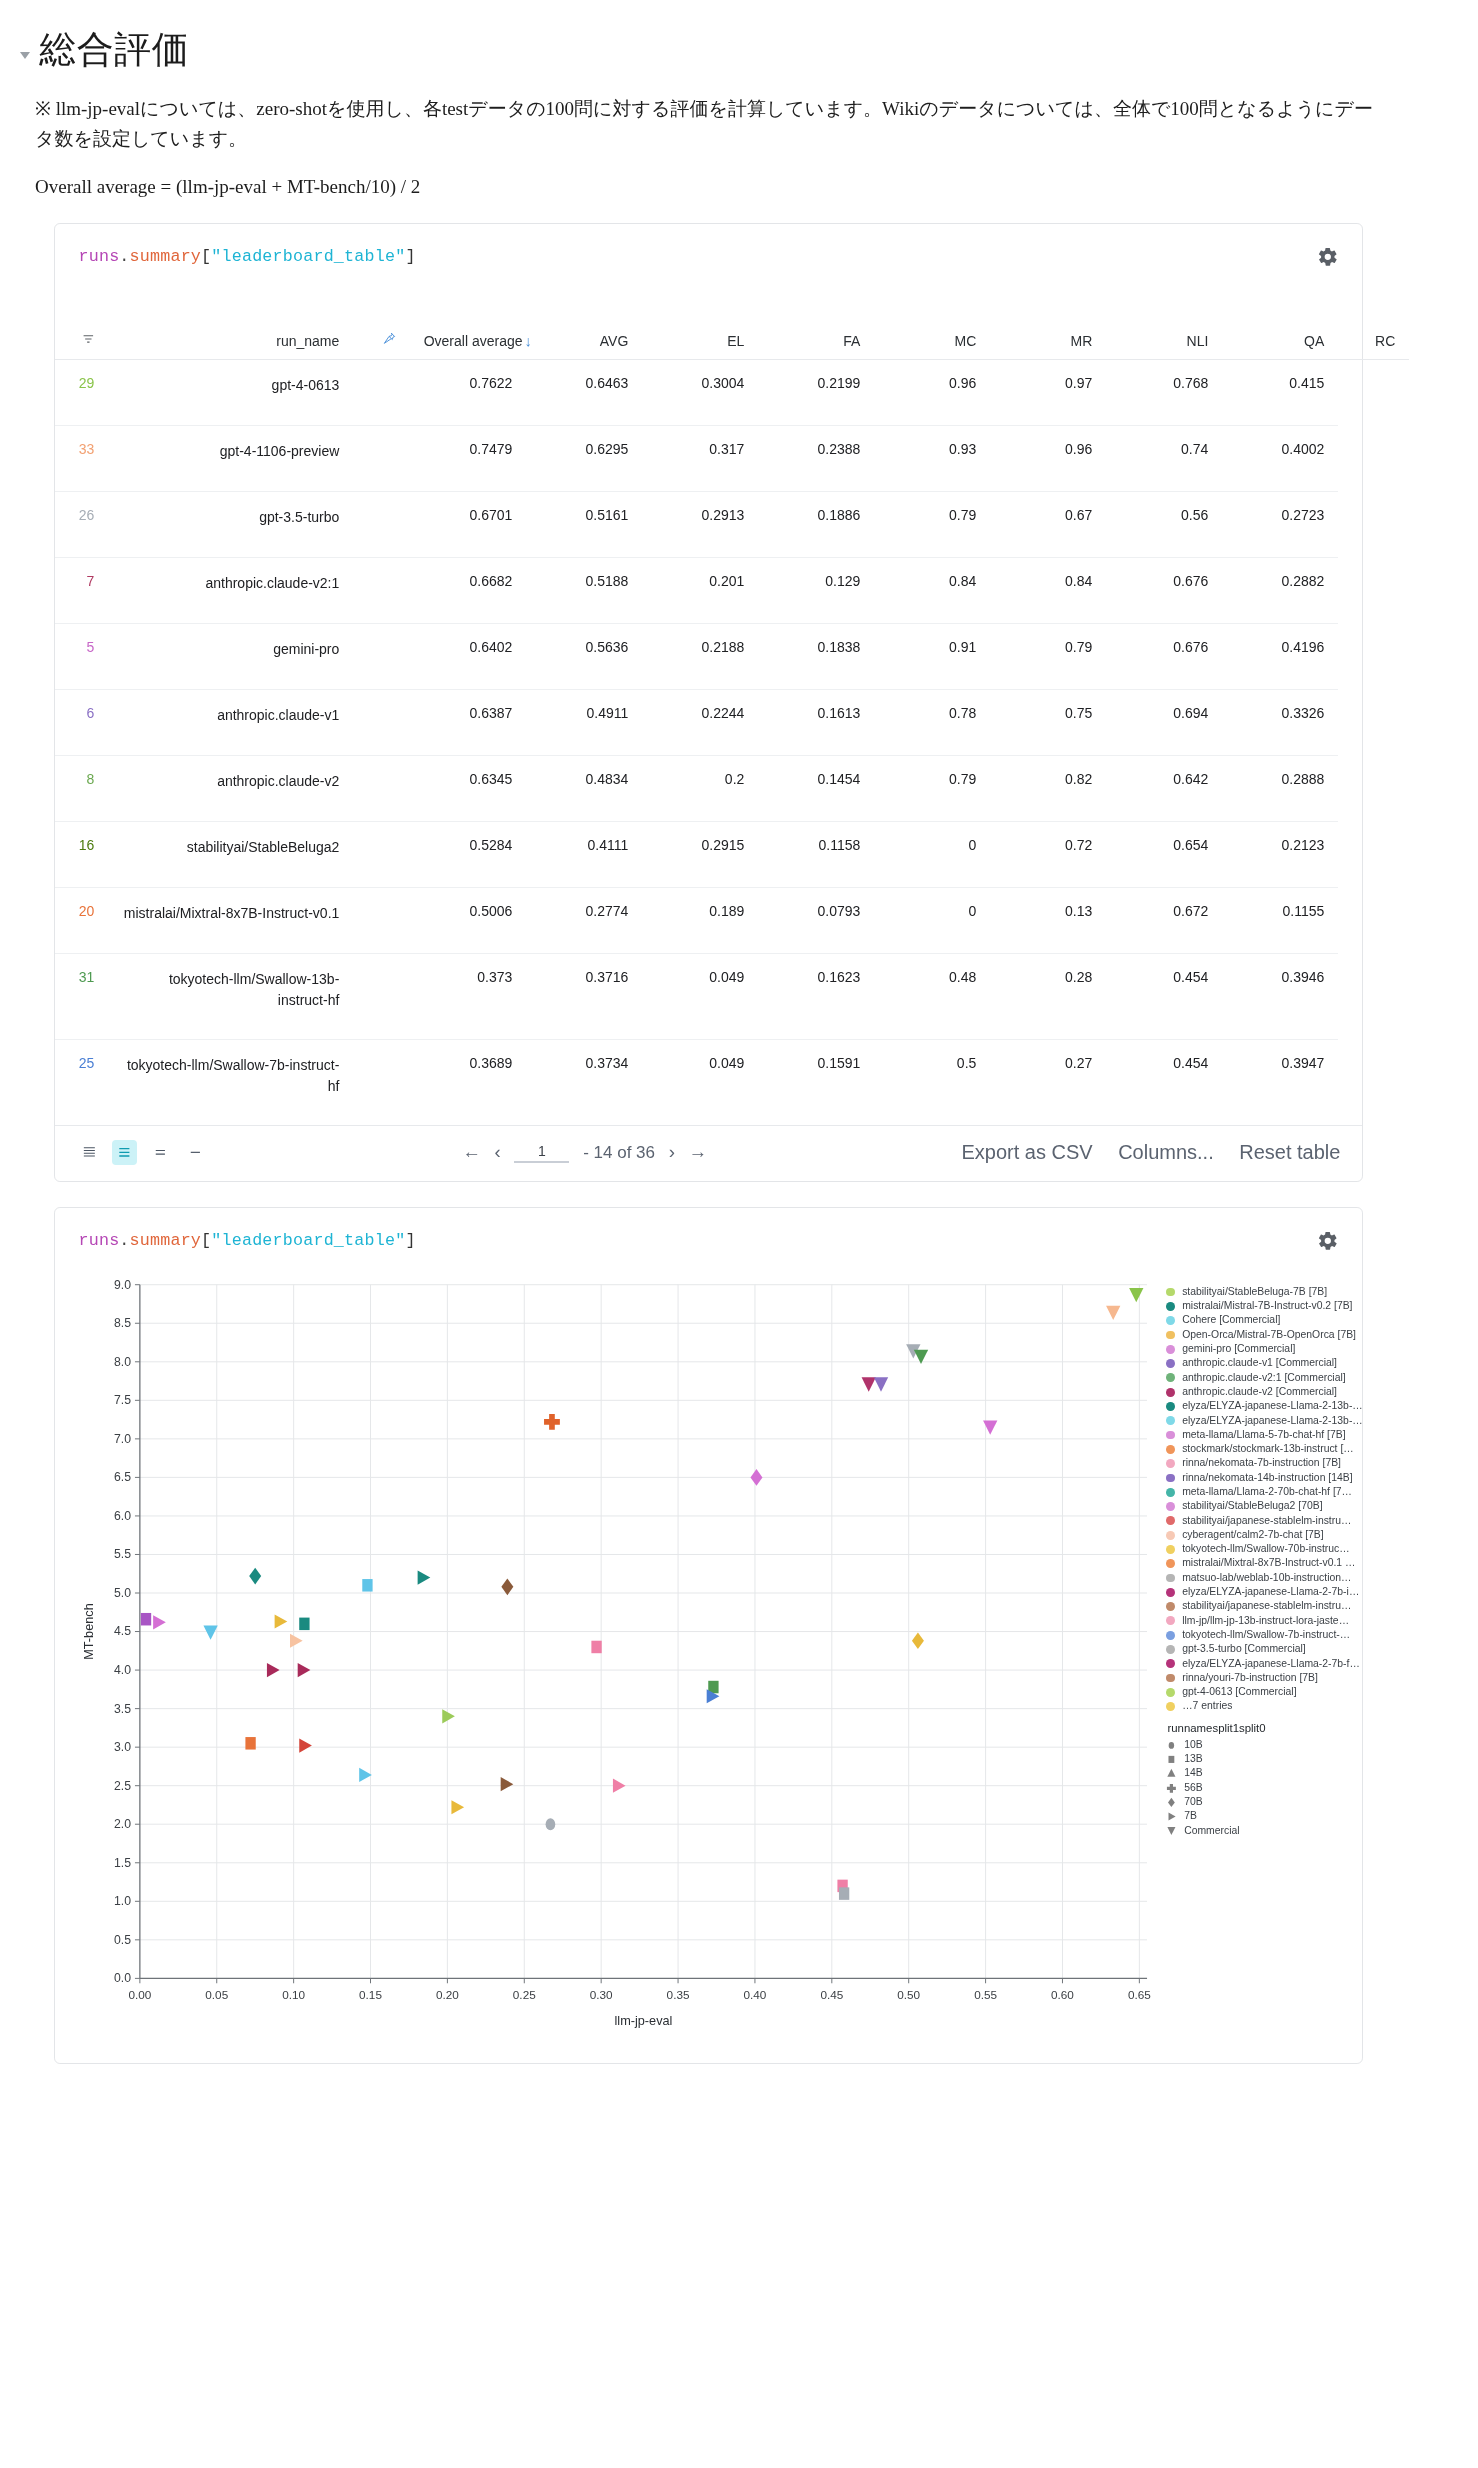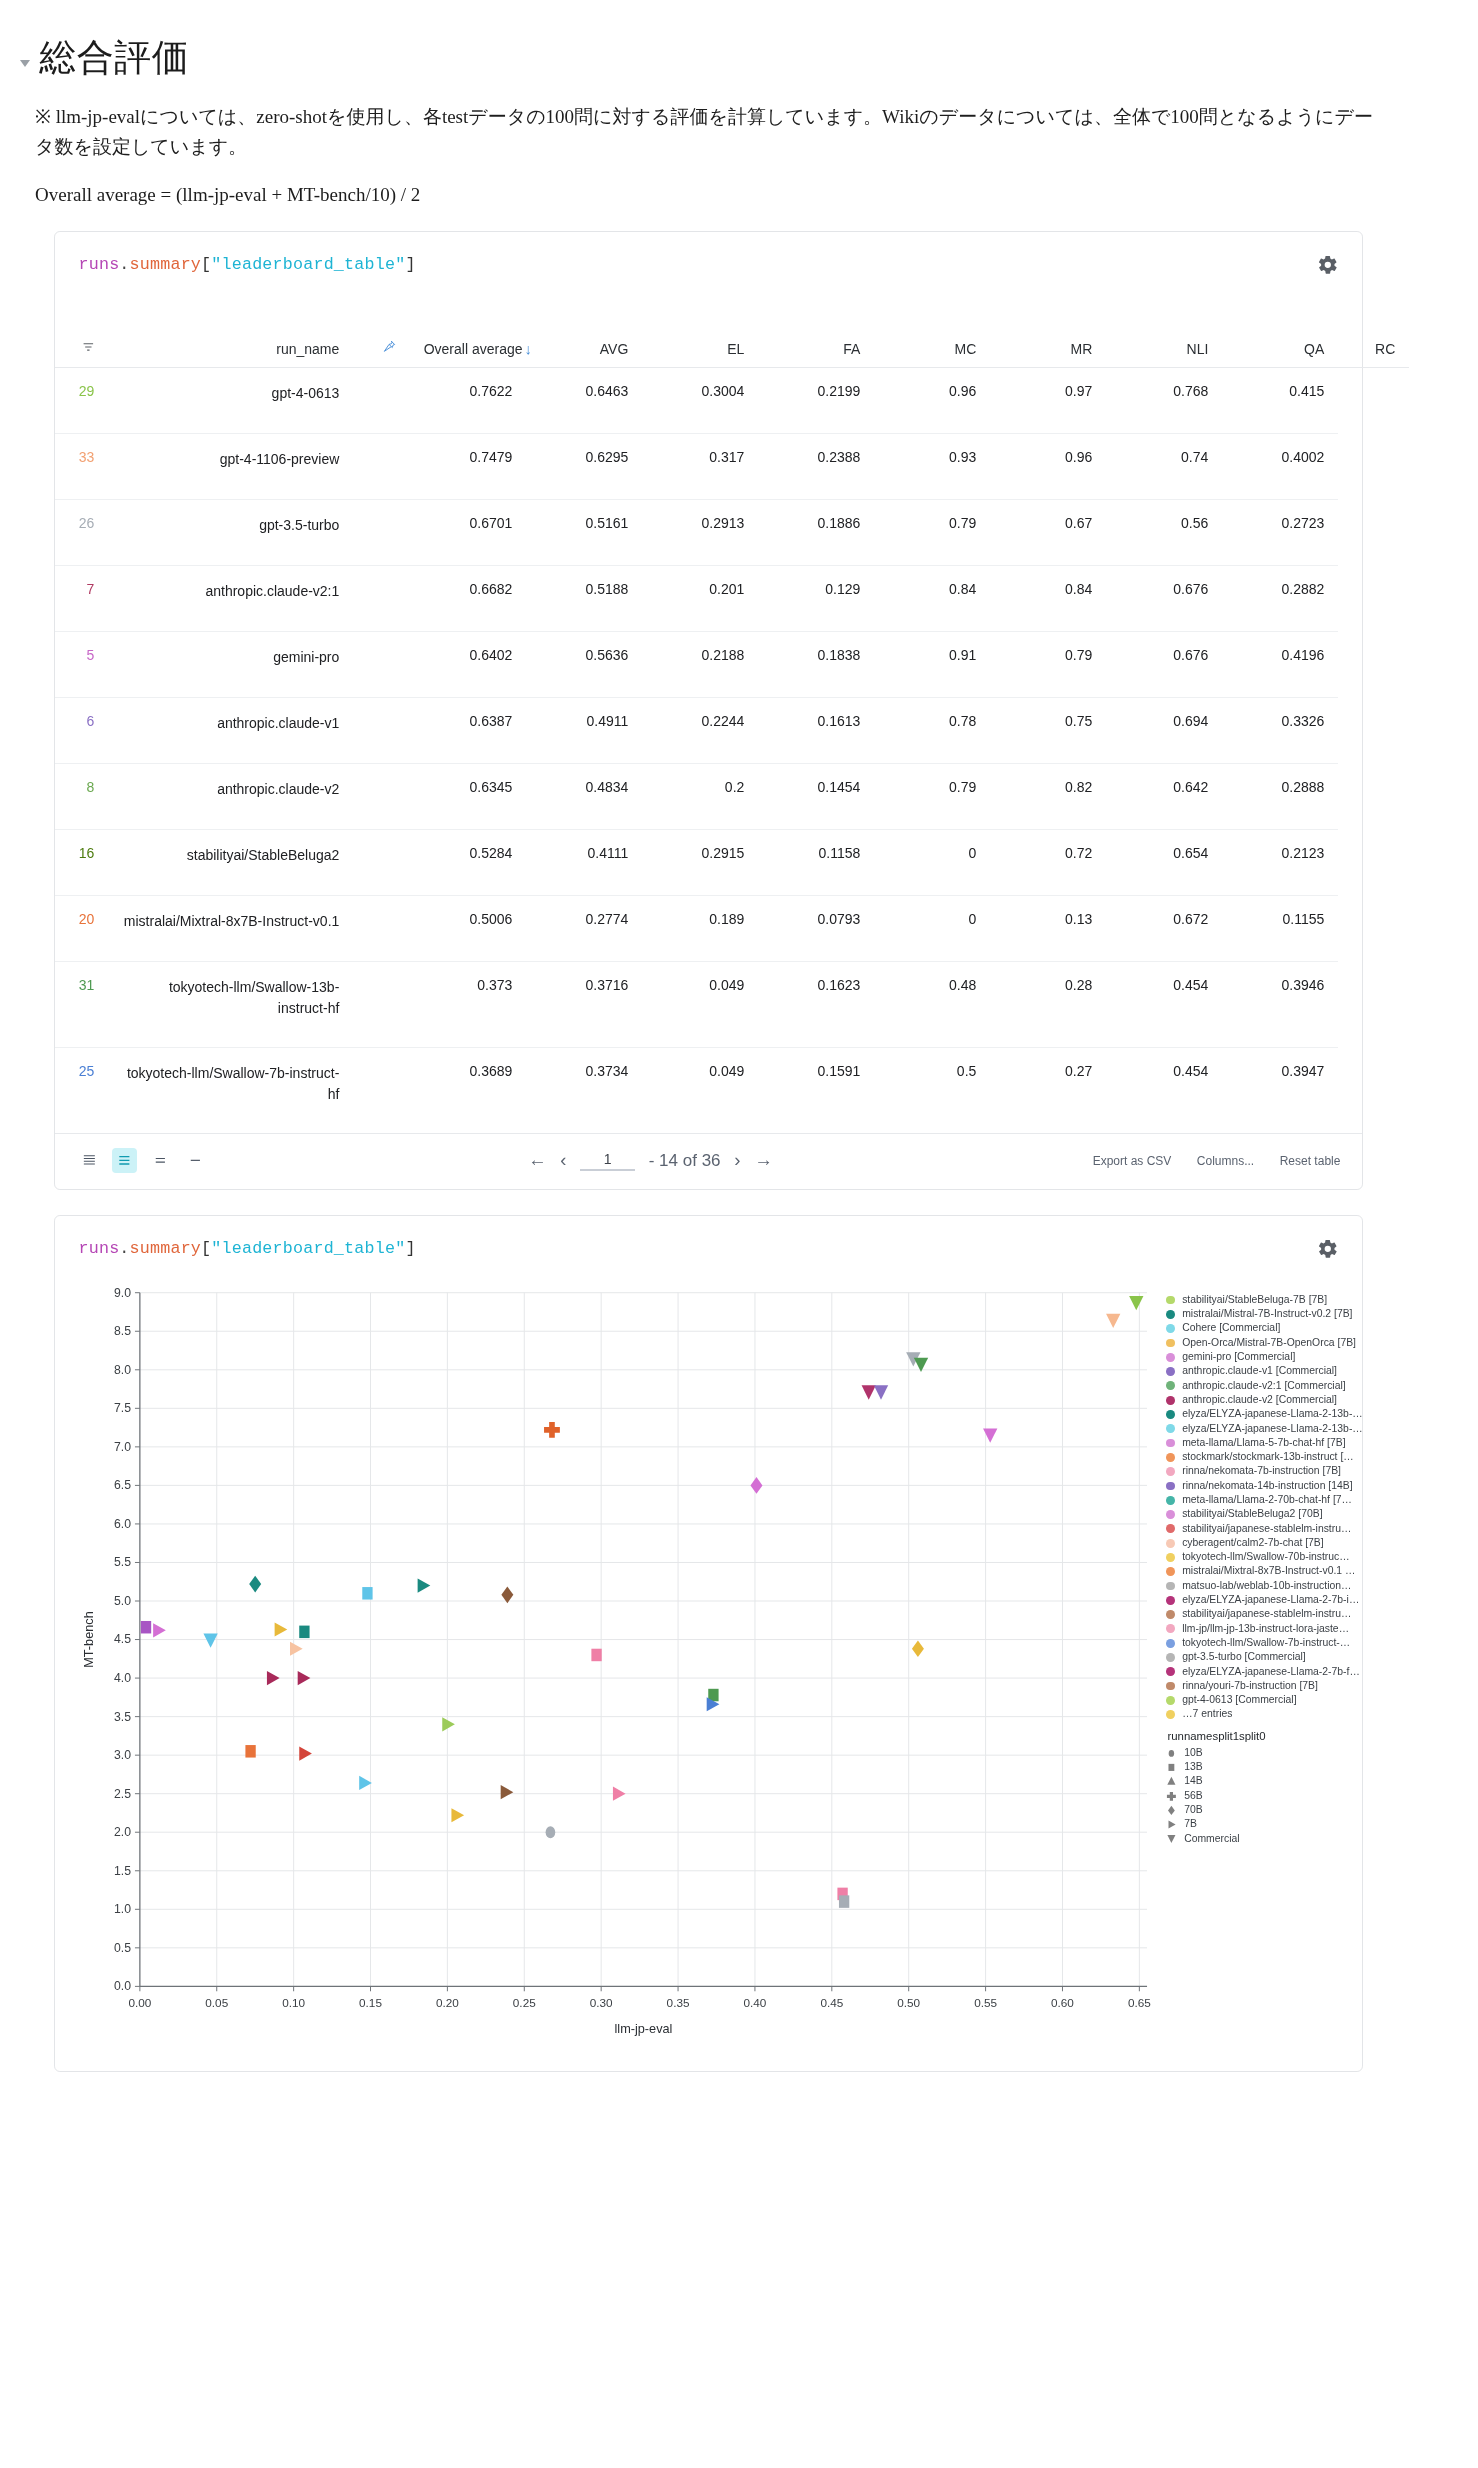--- a/index.html
+++ b/index.html
@@ -4,21 +4,21 @@
 <style>
   * { box-sizing: border-box; }
   html, body { margin:0; padding:0; }
   body {
     width: 1478px;
     background: #ffffff;
     font-family: "Liberation Sans", sans-serif;
     color: #1a1a1a;
     -webkit-font-smoothing: antialiased;
   }
-  .page { width: 1402px; padding: 12px 0 39px 0; position: relative; }
+  .page { width: 1402px; padding: 4px 0 39px 0; position: relative; }
 
   
   .hdr-row { display:flex; align-items:flex-start; padding: 17.6px 0 0 17.6px; }
   .collapse-caret {
     width: 15.7px; height: 15.7px; margin-top: 25.5px; margin-right: 5.9px;
     flex: 0 0 15.7px; position: relative;
   }
   .collapse-caret::after {
     content:""; position:absolute; left:2px; top:4.9px;
     border-left: 5.9px solid transparent; border-right: 5.9px solid transparent;
@@ -116,21 +116,21 @@
 
   .pager { display:flex; align-items:center; gap:13.7px; margin: 0 auto; color:#5b6370; }
   .pager .ar { cursor:pointer; font-size:18.6px; line-height:1; color:#5b6370; }
   .page-inp {
     width: 55px; border:none; border-bottom:2px solid #c9ced6;
     text-align:center; font-size:14px; font-family:"Liberation Sans", sans-serif;
     color:#3c4149; background:transparent; outline:none; padding-bottom:2px;
   }
   .rng { font-size:17px; color:#5b6370; white-space:nowrap; }
   .foot-actions { display:flex; gap:25.5px; }
-  .foot-actions span { cursor:pointer; color:#5b6370; font-size:12px; }
+  .foot-actions span { cursor:pointer; color:#5b6370; font-size:20px; }
 
   
   .chart-wrap { display:flex; padding: 5.9px 17.6px 17.6px 17.6px; }
   .plot-area { position:relative; }
   svg.scatter { display:block; }
   .legend {
     width: 284px; padding-top: 13.7px; padding-left: 5.9px;
     font-size: 10.4px; color:#3a3f45; line-height: 1.0;
   }
   .leg-row { display:flex; align-items:center; gap:6.9px; height: 14.3px; }

